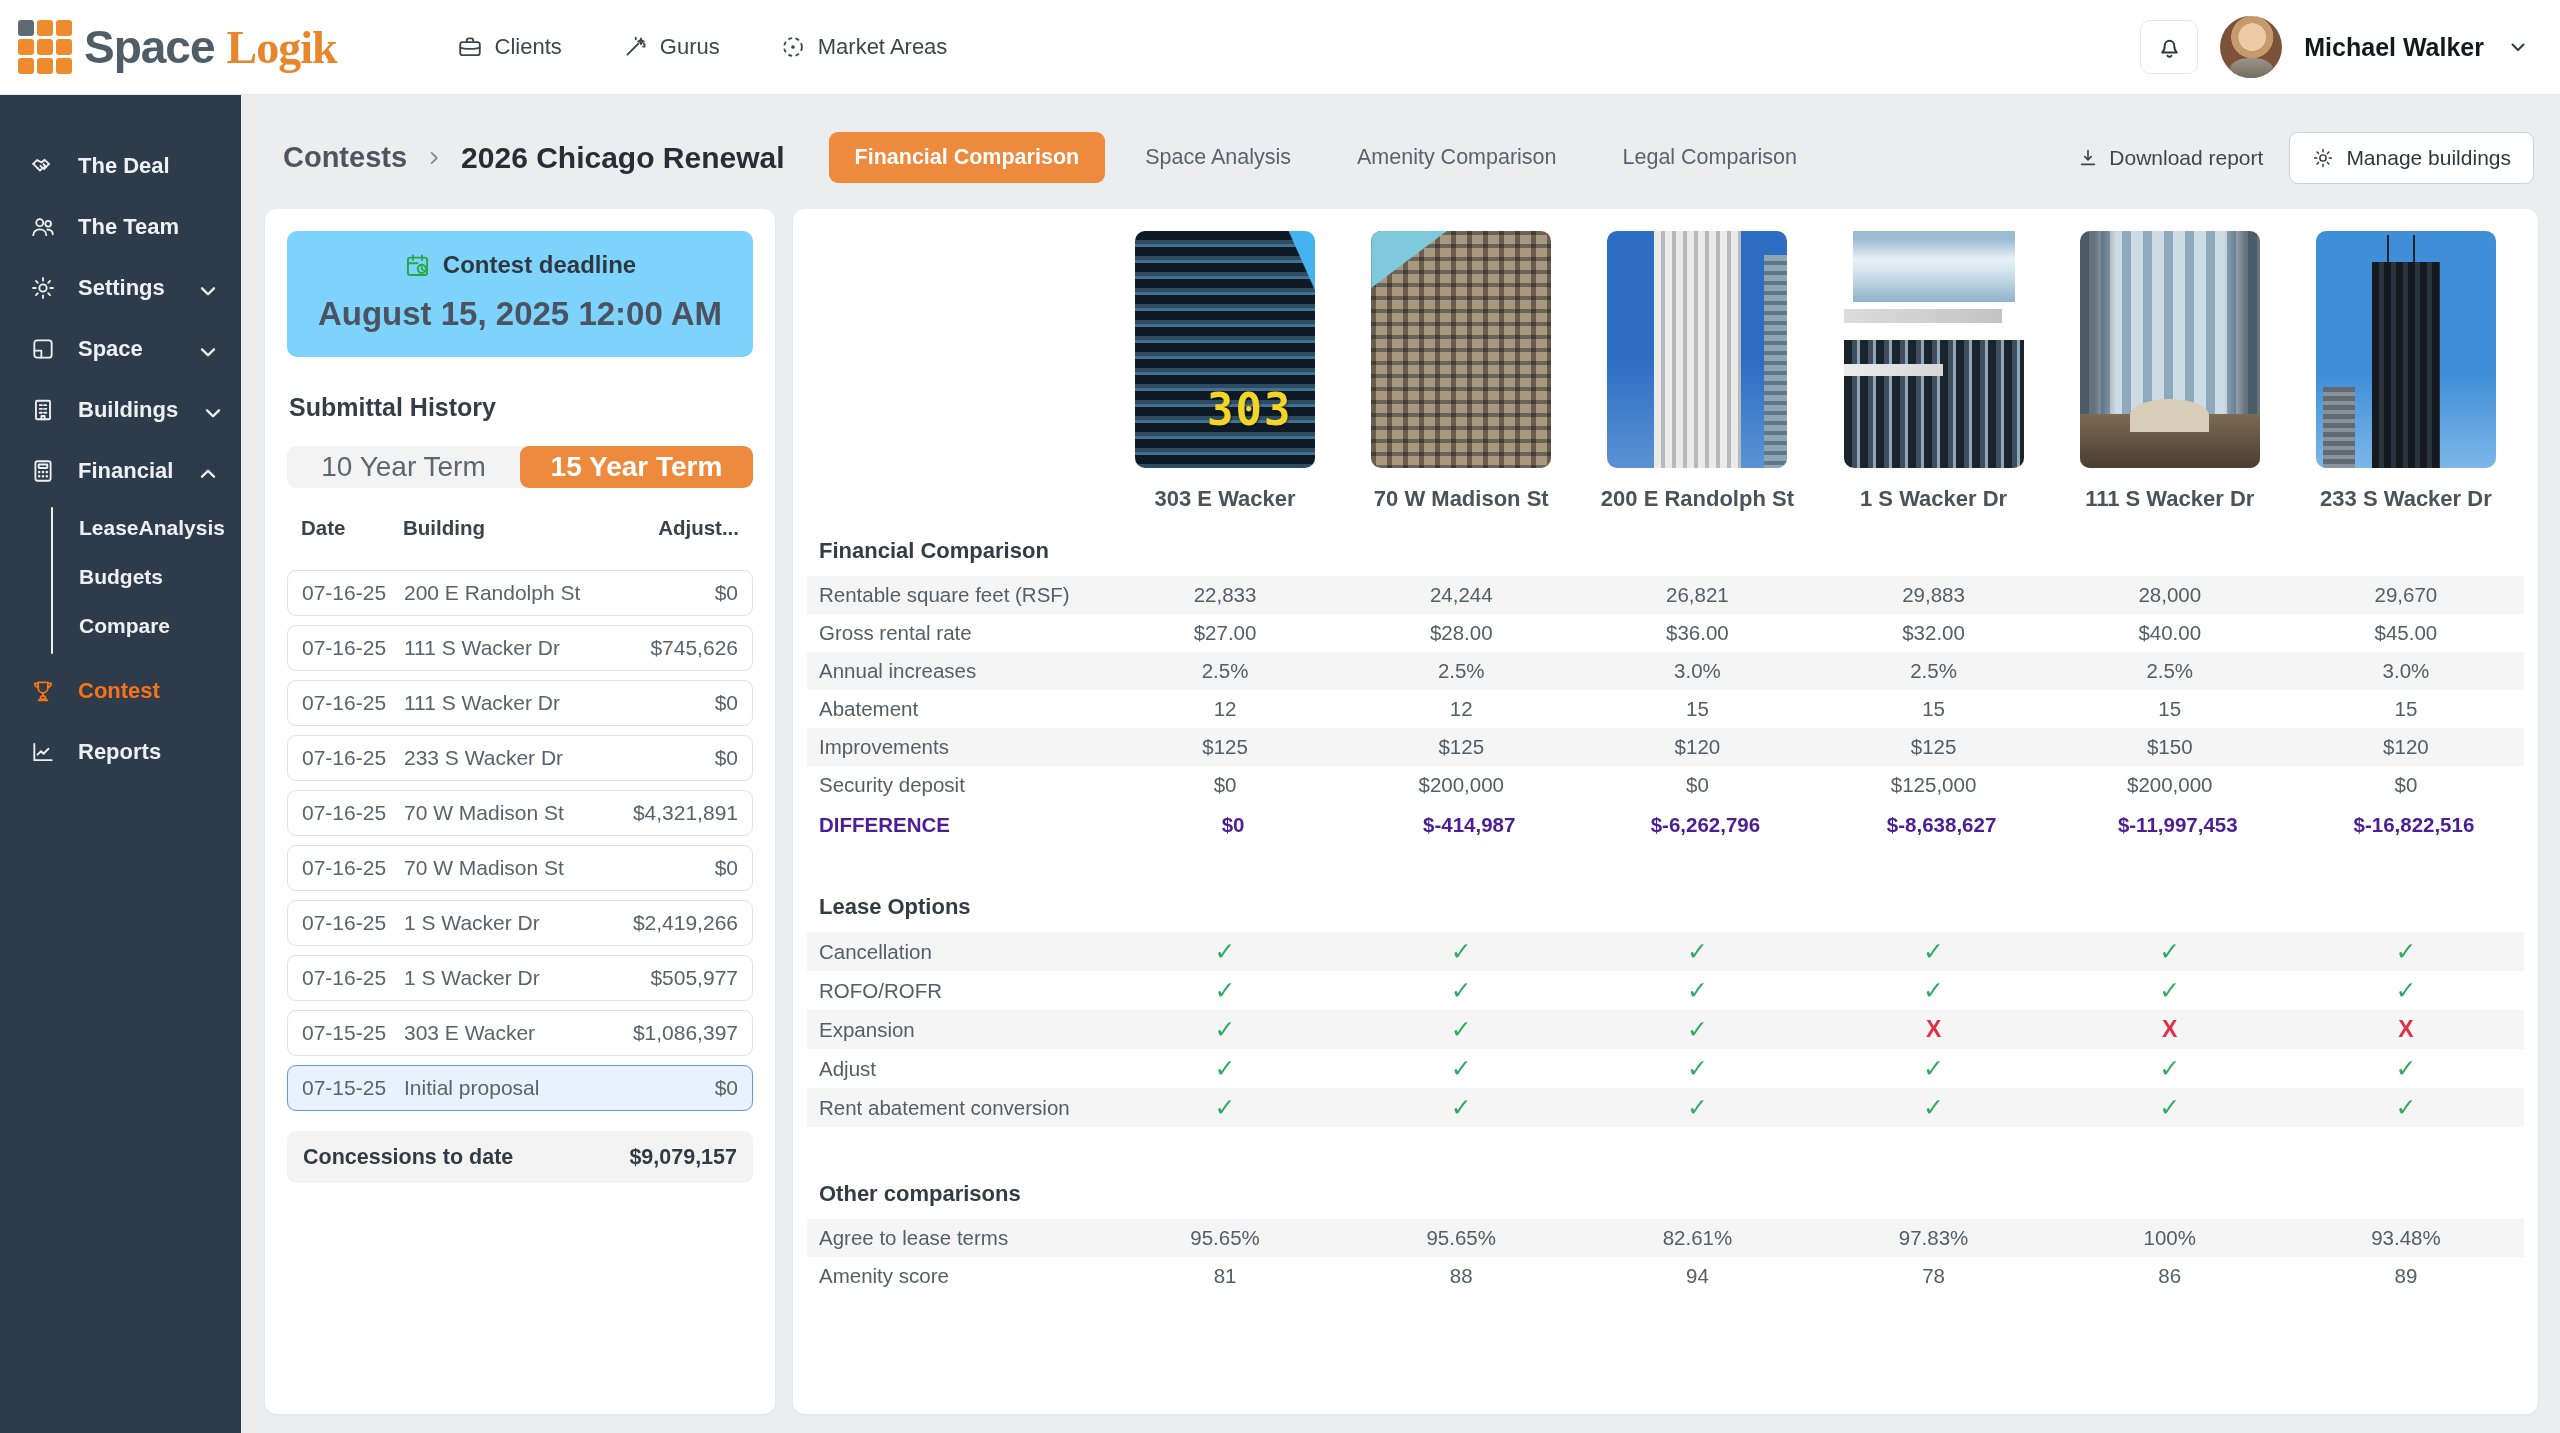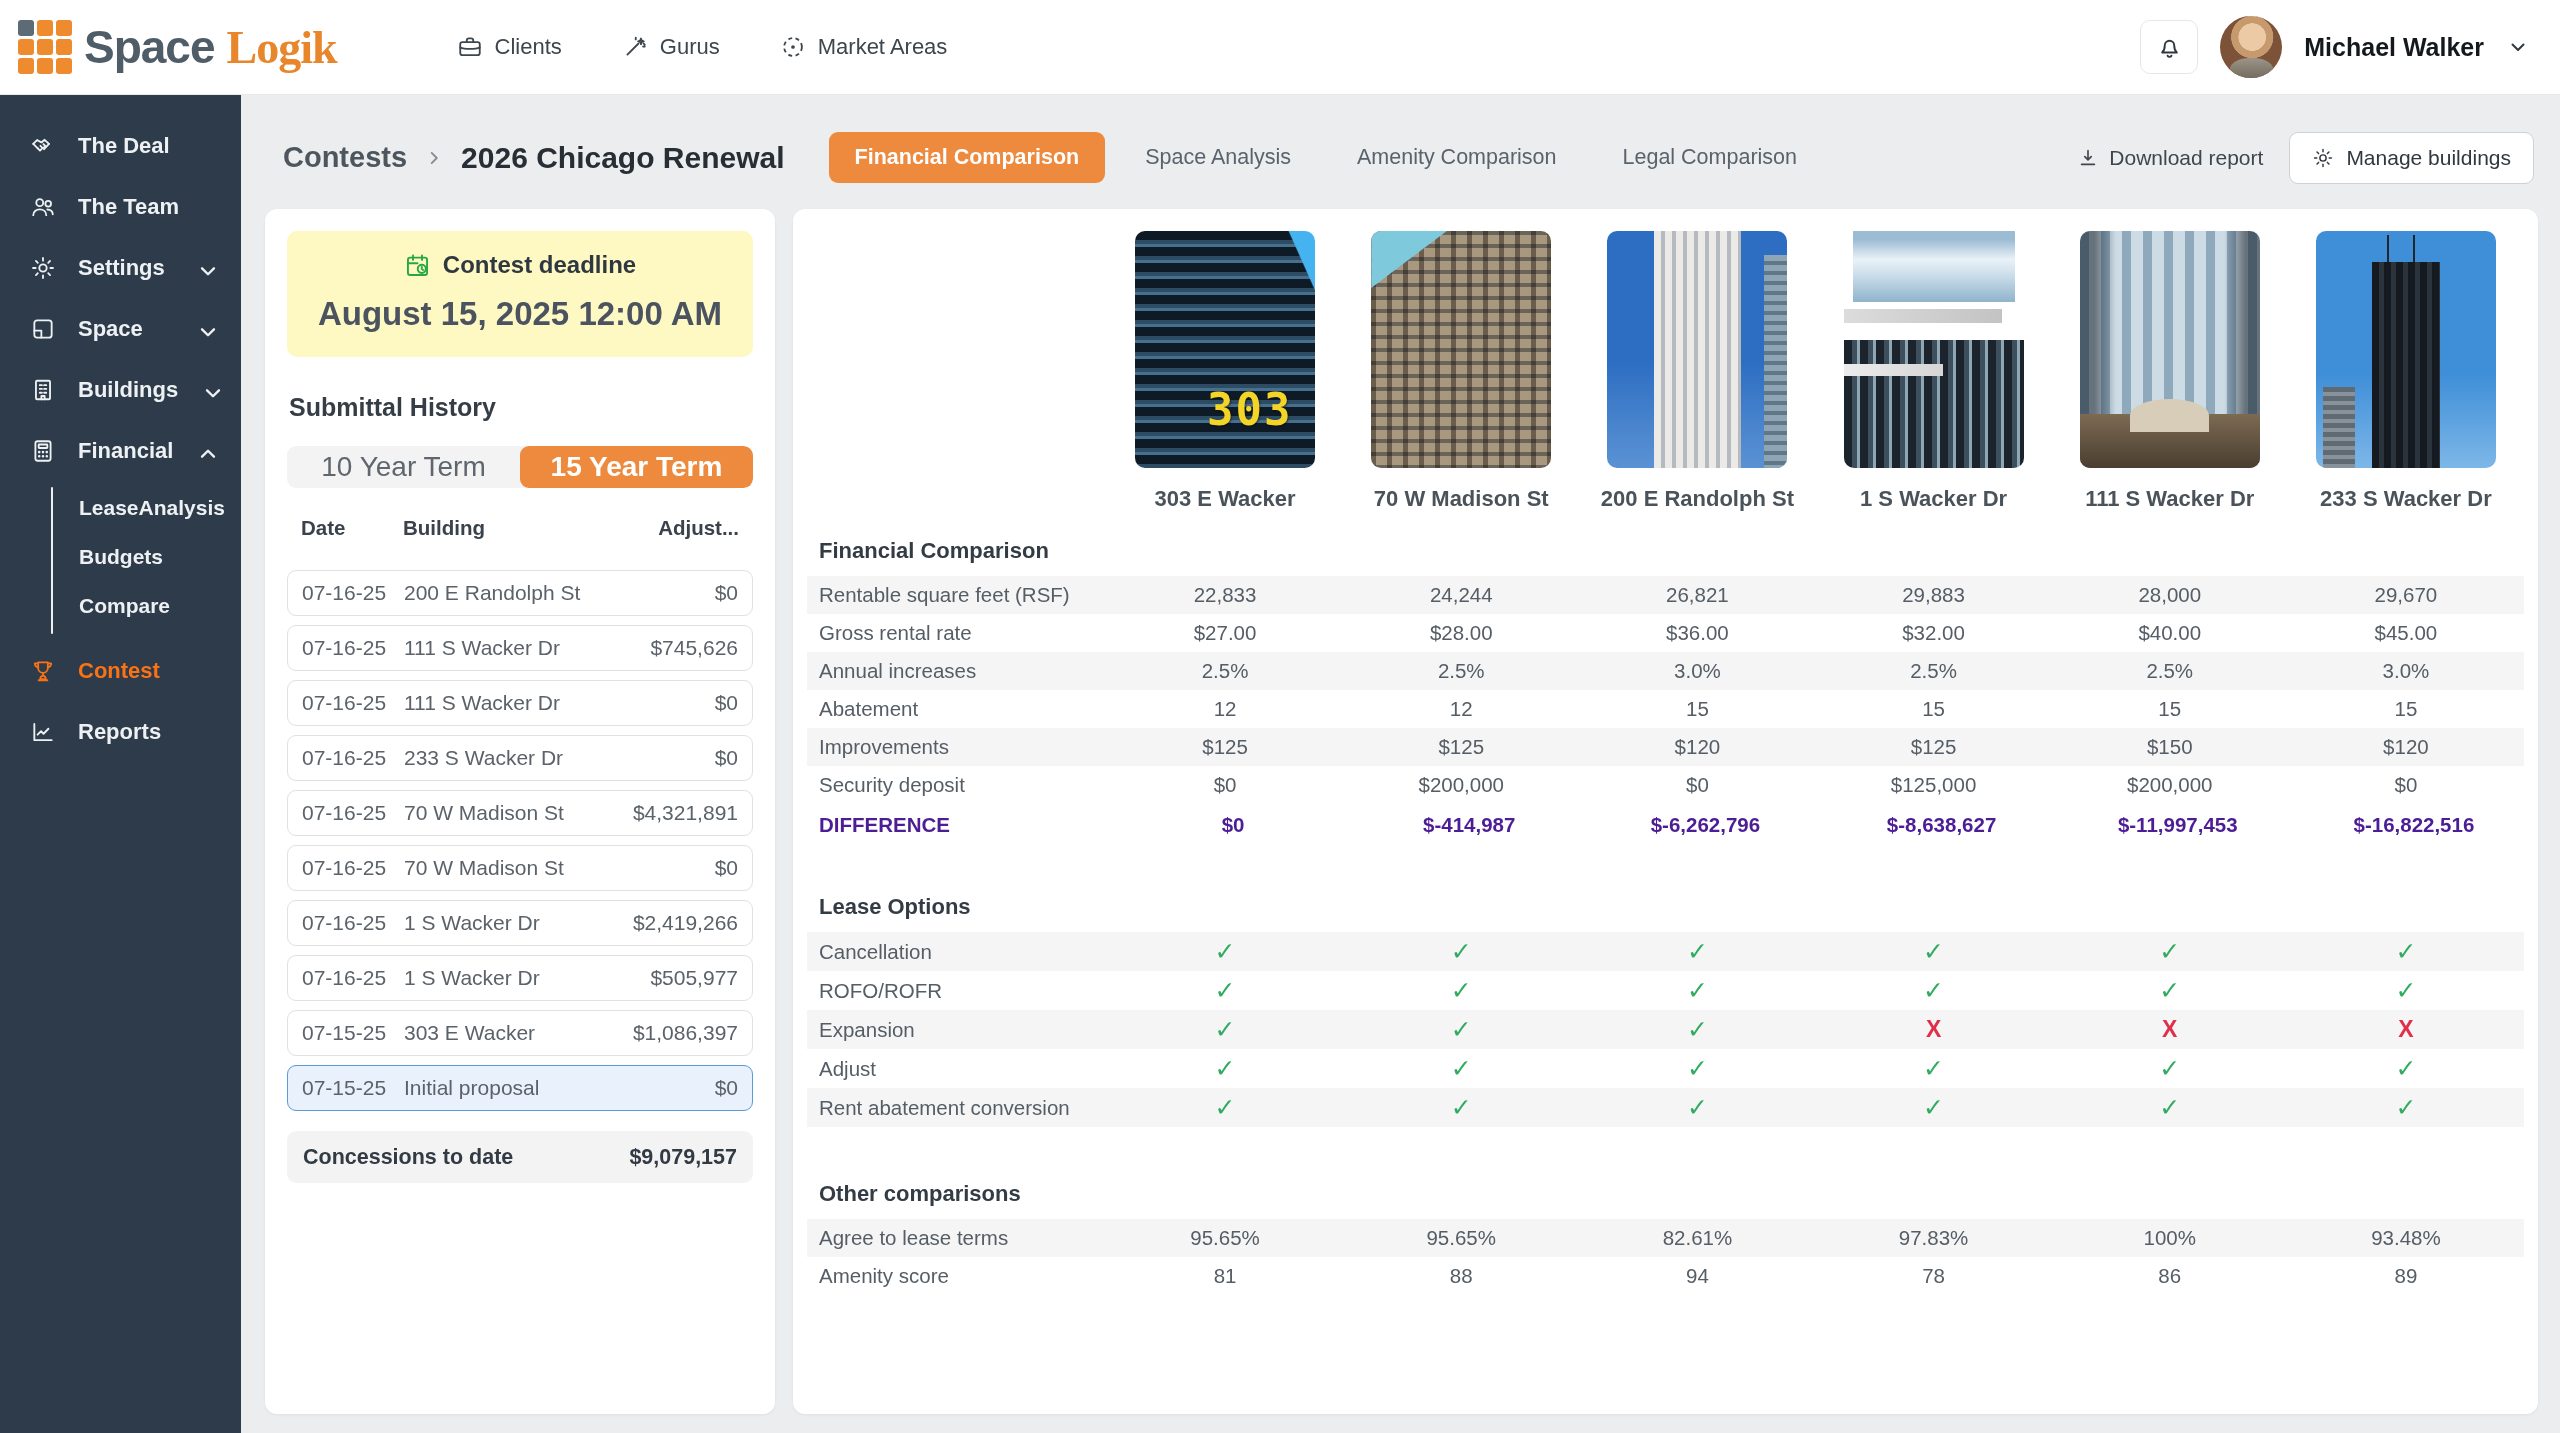--- a/index.html
+++ b/index.html
@@ -24,21 +24,21 @@
               display:flex; align-items:center; justify-content:center; cursor:pointer; }
   .bell-btn svg { width:27px; height:27px; color:#2f373f; }
   .avatar { width:62px; height:62px; border-radius:50%; overflow:hidden; position:relative; cursor:pointer;
             background:radial-gradient(circle at 52% 34%, #edcaa6 0 26%, #c79a6d 27% 40%, #7c5238 41% 100%); }
   .avatar::after { content:""; position:absolute; left:15%; right:15%; bottom:-4px; height:38%;
                    background:linear-gradient(180deg,#9c9488,#6e6458); border-radius:46% 46% 0 0; }
   .user-name { font-size:25px; font-weight:700; color:#15191d; cursor:pointer; }
   .header-right .chev { width:24px; height:24px; color:#2f373f; cursor:pointer; }
 
   
-  .sidebar { position:absolute; top:95px; left:0; width:241px; height:1338px; background:#2d3b4a; padding-top:20px; }
+  .sidebar { position:absolute; top:95px; left:0; width:241px; height:1338px; background:#2d3b4a; padding-top:40px; }
   .side-list { list-style:none; }
   .side-item { display:flex; align-items:center; gap:22px; height:61px; padding-left:30px; color:#eef1f3;
                font-size:22px; font-weight:600; cursor:pointer; }
   .side-item svg { width:26px; height:26px; flex:0 0 26px; }
   .side-item .chev { width:20px; height:20px; flex:0 0 20px; margin-left:auto; margin-right:26px; }
   .side-item.active { color:#f97316; }
   .sub-wrap { display:flex; padding-left:51px; }
   .sub-line { width:2px; background:rgba(255,255,255,.92); border-radius:2px; margin:6px 0; }
   .sub-list { list-style:none; padding:2px 0 10px 26px; }
   .sub-list li { height:49px; display:flex; align-items:center; font-size:21px; font-weight:600; color:#eef1f3; cursor:pointer; }
@@ -59,21 +59,21 @@
                 border:1px solid #ced1d5; border-radius:9px; padding:13px 22px; cursor:pointer; }
   .manage-btn svg { width:22px; height:22px; }
 
   
   .cards { position:absolute; top:209px; left:265px; display:flex; gap:18px; }
   .card { background:#fff; border-radius:12px; box-shadow:0 1px 3px rgba(20,30,40,.06); }
   .left-card { width:510px; height:1205px; padding:22px; }
   .main-card { width:1745px; height:1205px; padding:22px 14px 22px 14px; }
 
   
-  .deadline { background:#fef9c3; border-radius:10px; padding:20px 10px 24px; text-align:center; }
+  .deadline { background:#7dd3fc; border-radius:10px; padding:20px 10px 24px; text-align:center; }
   .deadline-top { display:flex; align-items:center; justify-content:center; gap:12px; margin-bottom:16px; }
   .deadline-top svg { width:27px; height:27px; color:#28a745; }
   .deadline-title { font-size:24px; font-weight:700; color:#2f3740; }
   .deadline-date { font-size:33px; font-weight:700; color:#4b5360; }
 
   
   .sub-title { font-size:25px; font-weight:700; color:#353d47; margin:36px 0 24px 2px; }
   .term-toggle { display:flex; background:#f3f3f4; border-radius:9px; height:42px; margin-bottom:28px; overflow:hidden; }
   .term { flex:1; display:flex; align-items:center; justify-content:center; font-size:28px; color:#5f666d; cursor:pointer; }
   .term.active { background:#ee8a3e; color:#fff; font-weight:600; border-radius:9px; }

